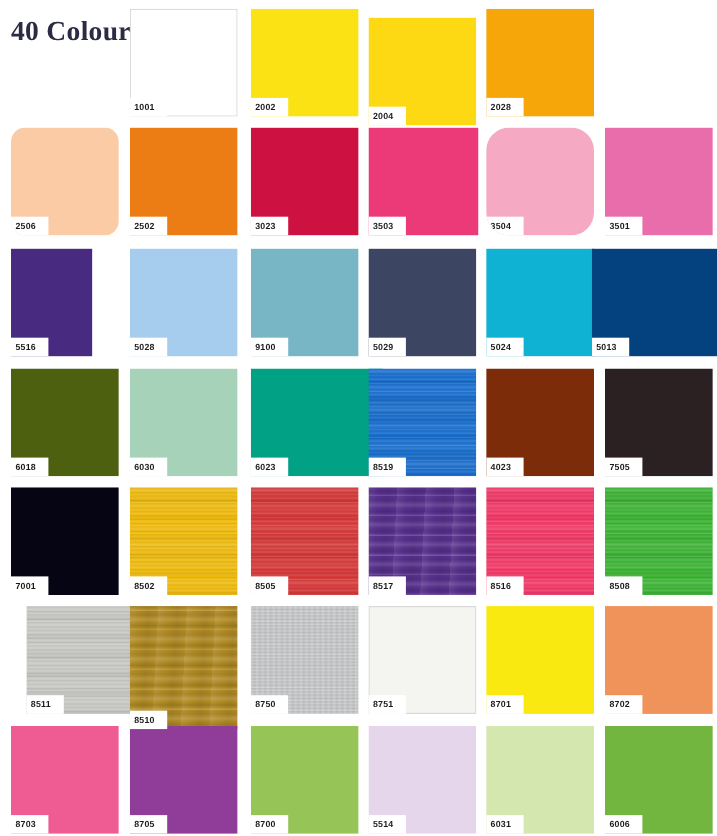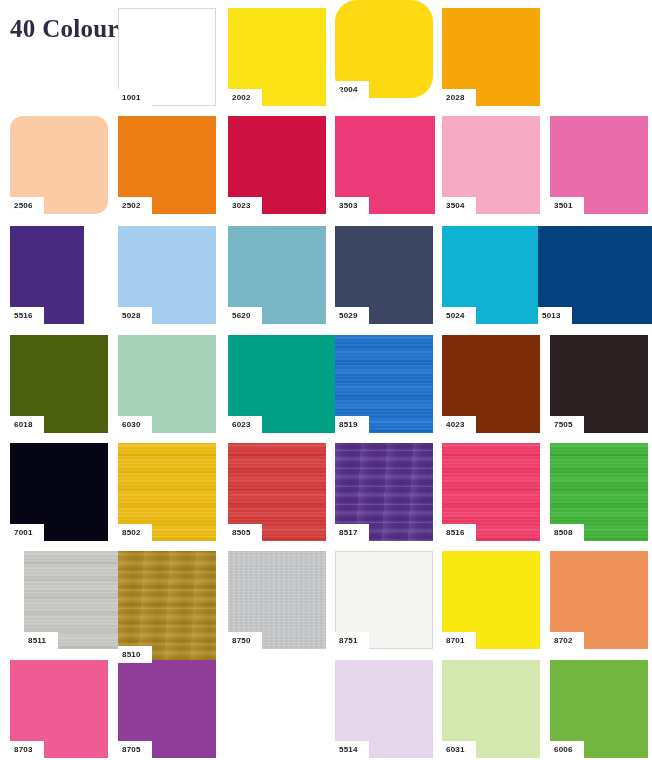--- a/index.html
+++ b/index.html
@@ -174,21 +174,21 @@
       <div class="swatch " style="left: 118px; top: 8px; width: 98px; height: 98px;">
         <div class="swatch-fill" style="background-color: rgb(255, 255, 255);"></div>
         <div class="swatch-outline"></div>
         <div class="swatch-code">1001</div>
       </div>
       <div class="swatch no-outline" style="left: 228px; top: 8px; width: 98px; height: 98px;">
         <div class="swatch-fill" style="background-color: rgb(251, 226, 21);"></div>
         <div class="swatch-outline"></div>
         <div class="swatch-code">2002</div>
       </div>
-      <div class="swatch no-outline" style="left: 335px; top: 0; width: 98px; height: 98px; border-radius: 22px;">
+      <div class="swatch no-outline" style="left: 335px; top: 16px; width: 98px; height: 98px;">
         <div class="swatch-fill" style="background-color: rgb(252, 217, 19);"></div>
         <div class="swatch-outline"></div>
         <div class="swatch-code">2004</div>
       </div>
       <div class="swatch no-outline" style="left: 442px; top: 8px; width: 98px; height: 98px;">
         <div class="swatch-fill" style="background-color: rgb(246, 166, 9);"></div>
         <div class="swatch-outline"></div>
         <div class="swatch-code">2028</div>
       </div>
       <div class="swatch no-outline" style="left: 10px; top: 116px; width: 98px; height: 98px; border-radius: 13px;">
@@ -204,21 +204,21 @@
       <div class="swatch no-outline" style="left: 228px; top: 116px; width: 98px; height: 98px;">
         <div class="swatch-fill" style="background-color: rgb(205, 18, 65);"></div>
         <div class="swatch-outline"></div>
         <div class="swatch-code">3023</div>
       </div>
       <div class="swatch no-outline" style="left: 335px; top: 116px; width: 100px; height: 98px;">
         <div class="swatch-fill" style="background-color: rgb(236, 58, 121);"></div>
         <div class="swatch-outline"></div>
         <div class="swatch-code">3503</div>
       </div>
-      <div class="swatch no-outline" style="left: 442px; top: 116px; width: 98px; height: 98px;">
+      <div class="swatch no-outline" style="left: 442px; top: 116px; width: 98px; height: 98px; border-radius: 21px;">
         <div class="swatch-fill" style="background-color: rgb(245, 169, 195);"></div>
         <div class="swatch-outline"></div>
         <div class="swatch-code">3504</div>
       </div>
       <div class="swatch no-outline" style="left: 550px; top: 116px; width: 98px; height: 98px;">
         <div class="swatch-fill" style="background-color: rgb(234, 109, 171);"></div>
         <div class="swatch-outline"></div>
         <div class="swatch-code">3501</div>
       </div>
       <div class="swatch no-outline" style="left: 10px; top: 226px; width: 74px; height: 98px;">
@@ -227,21 +227,21 @@
         <div class="swatch-code">5516</div>
       </div>
       <div class="swatch no-outline" style="left: 118px; top: 226px; width: 98px; height: 98px;">
         <div class="swatch-fill" style="background-color: rgb(167, 205, 238);"></div>
         <div class="swatch-outline"></div>
         <div class="swatch-code">5028</div>
       </div>
       <div class="swatch no-outline" style="left: 228px; top: 226px; width: 98px; height: 98px;">
         <div class="swatch-fill" style="background-color: rgb(120, 182, 198);"></div>
         <div class="swatch-outline"></div>
-        <div class="swatch-code">5620</div>
+        <div class="swatch-code">9100</div>
       </div>
       <div class="swatch no-outline" style="left: 335px; top: 226px; width: 98px; height: 98px;">
         <div class="swatch-fill" style="background-color: rgb(60, 70, 99);"></div>
         <div class="swatch-outline"></div>
         <div class="swatch-code">5029</div>
       </div>
       <div class="swatch no-outline" style="left: 442px; top: 226px; width: 98px; height: 98px;">
         <div class="swatch-fill" style="background-color: rgb(16, 178, 212);"></div>
         <div class="swatch-outline"></div>
         <div class="swatch-code">5024</div>
@@ -344,20 +344,25 @@
       <div class="swatch no-outline" style="left: 10px; top: 660px; width: 98px; height: 98px;">
         <div class="swatch-fill" style="background-color: rgb(239, 92, 148);"></div>
         <div class="swatch-outline"></div>
         <div class="swatch-code">8703</div>
       </div>
       <div class="swatch no-outline" style="left: 118px; top: 660px; width: 98px; height: 98px;">
         <div class="swatch-fill" style="background-color: rgb(143, 61, 153);"></div>
         <div class="swatch-outline"></div>
         <div class="swatch-code">8705</div>
       </div>
+      <div class="swatch no-outline" style="left: 228px; top: 660px; width: 98px; height: 98px;">
+        <div class="swatch-fill" style="background-color: rgb(151, 196, 87);"></div>
+        <div class="swatch-outline"></div>
+        <div class="swatch-code">8700</div>
+      </div>
       <div class="swatch no-outline" style="left: 335px; top: 660px; width: 98px; height: 98px;">
         <div class="swatch-fill" style="background-color: rgb(230, 214, 236);"></div>
         <div class="swatch-outline"></div>
         <div class="swatch-code">5514</div>
       </div>
       <div class="swatch no-outline" style="left: 442px; top: 660px; width: 98px; height: 98px;">
         <div class="swatch-fill" style="background-color: rgb(212, 231, 175);"></div>
         <div class="swatch-outline"></div>
         <div class="swatch-code">6031</div>
       </div>

